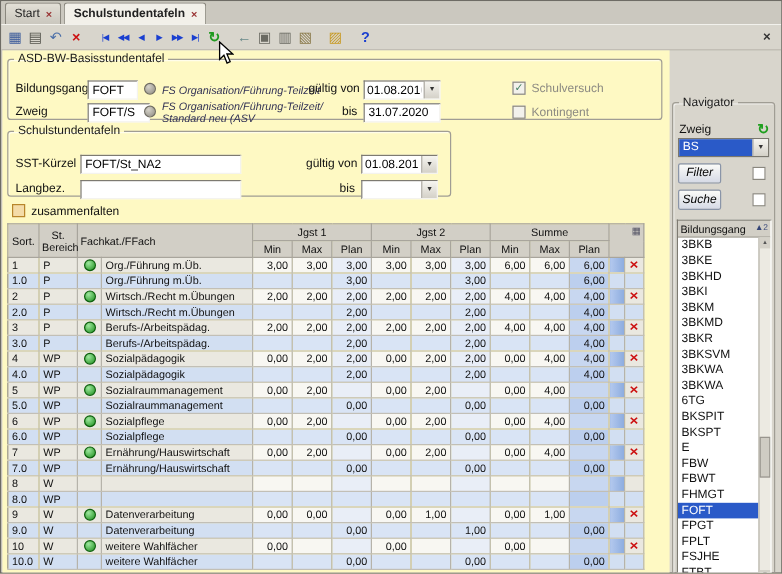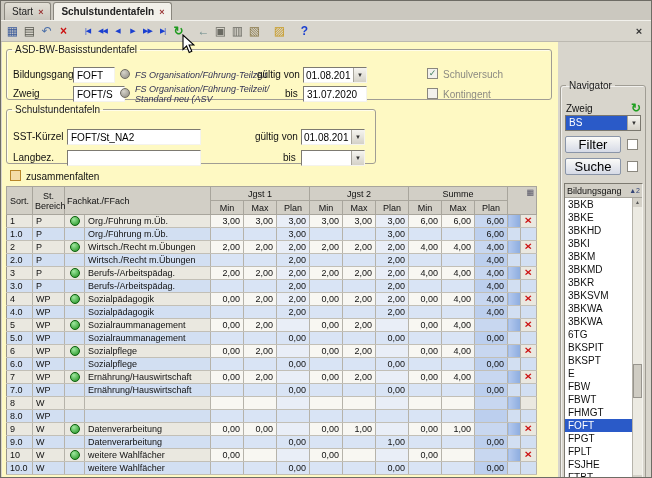--- a/index.html
+++ b/index.html
@@ -75,22 +75,22 @@
            background:radial-gradient(circle at 35% 30%,#9fe89f,#1d8f1d); border:1px solid #0d5f0d; }
   .delx { color:#cc1111; font-weight:bold; font-size:11px; display:inline-block; transform:scaleX(1.15); }
 
   
   .nav-panel { position:absolute; left:557px; top:41px; width:93px; height:436px;margin-top:36px; }
   .nav-grp { left:2px; top:2px; width:86px; height:430px; }
   .nav-refresh { position:absolute; top:10px; right:4px; font-size:12px; font-weight:bold; color:#1f9f1f; }
   .zweig-combo { position:absolute; left:4px; top:24px; width:76px; height:16px; display:flex;
                  border:1px solid #7a776e; background:#fff; }
   .zval { flex:1; background:#2a5ac8; color:#fff; font-size:10px; padding:1px 3px; }
-  .nav-btn { position:absolute; left:4px; width:56px; height:17px; font-size:13px; font-family:inherit;
-             background:linear-gradient(#fbfbf8,#d6dae6); border:1px solid #8a95a8; border-radius:2px; }
+  .nav-btn { position:absolute; left:4px; width:36px; height:17px; font-size:10px; font-family:inherit;
+             background:linear-gradient(#fbfbf8,#d6dae6); border:1px solid #8a95a8; border-radius:2px;font-style:italic; }
   .mini-chk { position:absolute; left:66px; width:11px; height:11px; background:#fff; border:1px solid #8a877e; }
   .nav-list { position:absolute; left:3px; top:92px; width:79px; height:302px; background:#fff;
               border:1px solid; border-color:#7d7a71 #f4f3ee #f4f3ee #7d7a71; overflow:hidden; }
   .nav-list-header { height:14px; background:#d2cfc6; border-bottom:1px solid #a8a59c; font-size:9px;
                      display:flex; justify-content:space-between; align-items:center; padding:0 2px; }
   .sort-badge { font-size:7px; color:#334477; }
   .nitem { height:13px; font-size:10px; line-height:13px; padding-left:3px; white-space:nowrap; }
   .nitem.sel { background:#2a5ac8; color:#fff; }
   .lscroll { position:absolute; right:0; top:14px; bottom:0; width:10px; background:#eceae2; border-left:1px solid #b6b3aa; }
   .lscroll .ar { height:9px; background:#d4d1c8; font-size:5px; text-align:center; line-height:9px; color:#555; }

